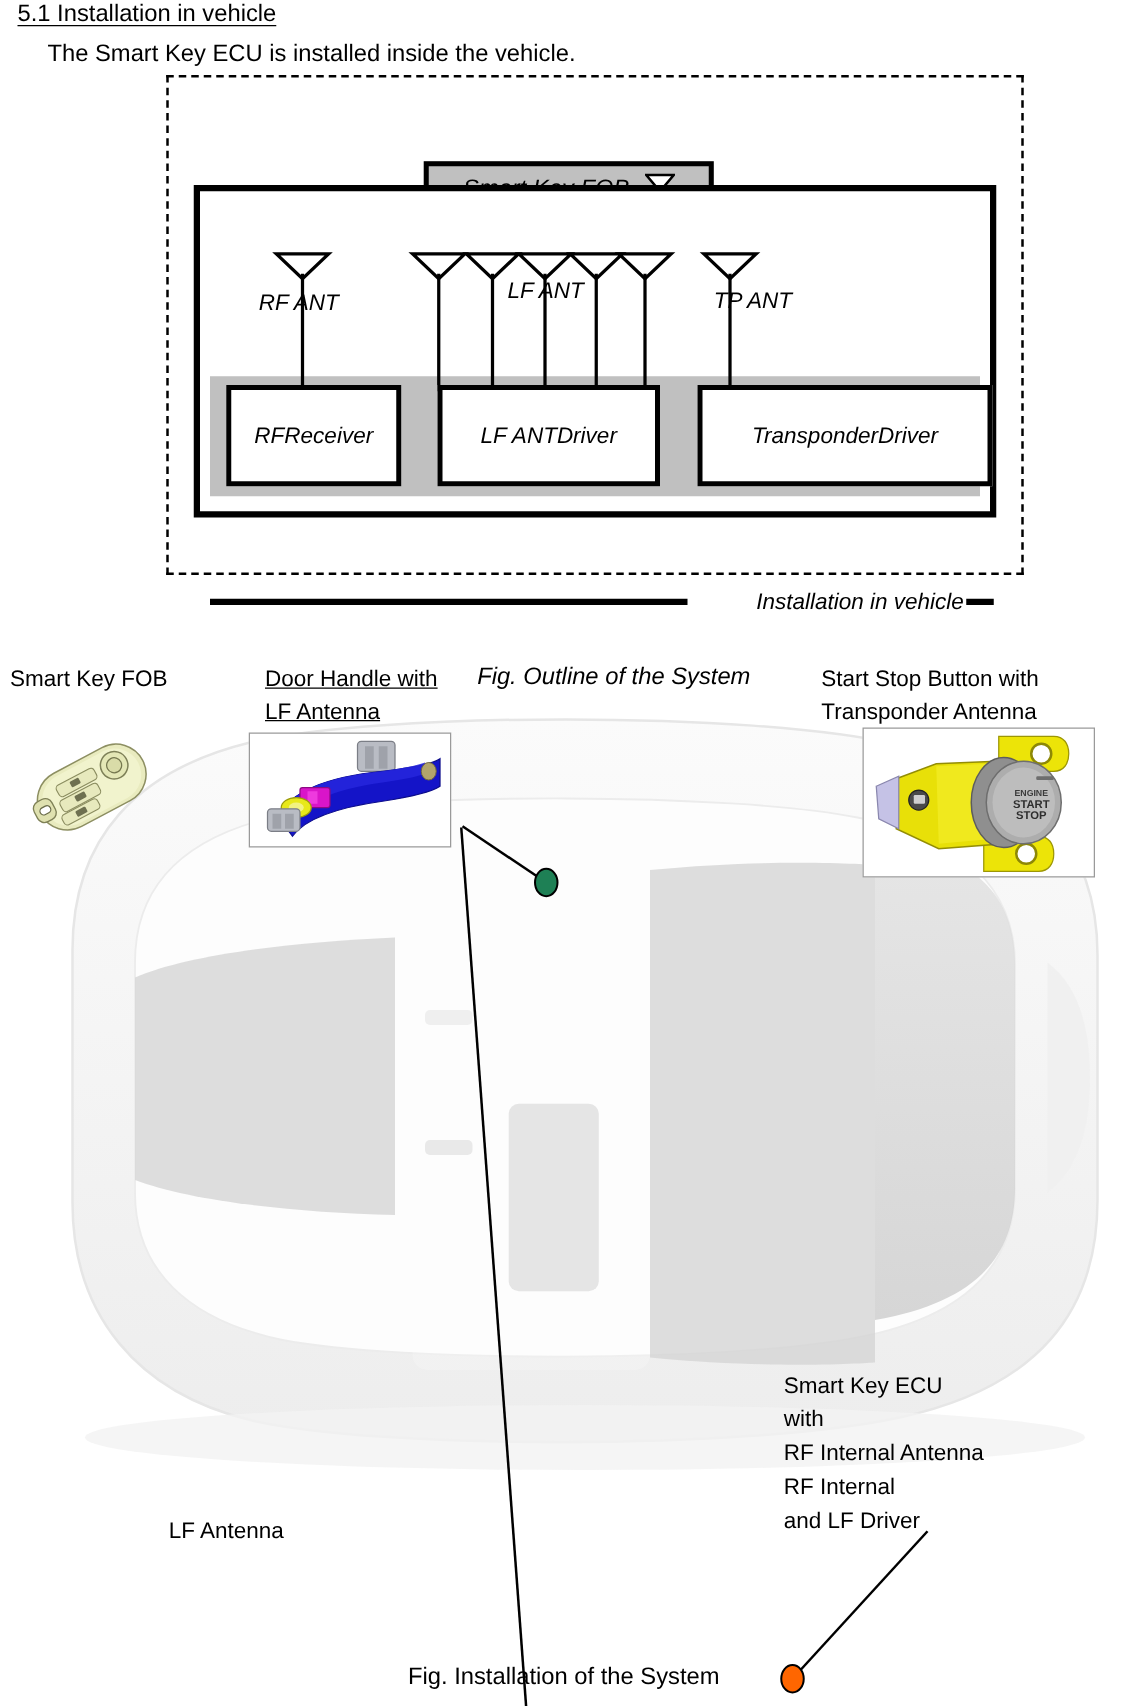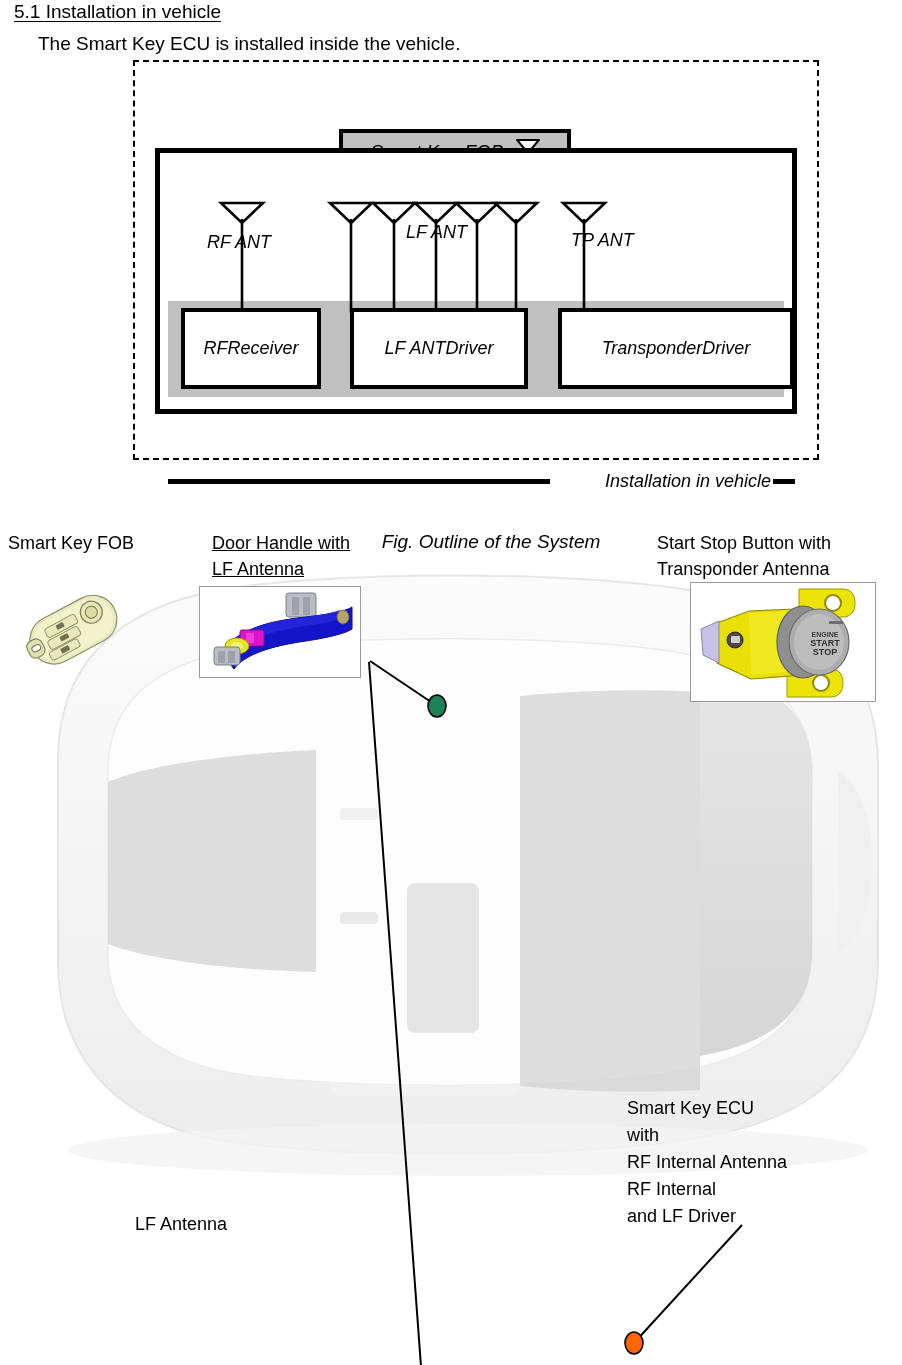--- a/index.html
+++ b/index.html
@@ -335,13 +335,14 @@
 
   <div class="abs" id="ecu-note">
     <div>Smart Key ECU</div>
     <div>with</div>
     <div>RF Internal Antenna</div>
     <div>RF Internal</div>
     <div>and LF Driver</div>
   </div>
   <div class="abs" id="lbl-lfant2">LF Antenna</div>
 
+  <div class="abs" id="fig2-cap">Fig. Installation of the System</div>
 </div>
 
 </body></html>

